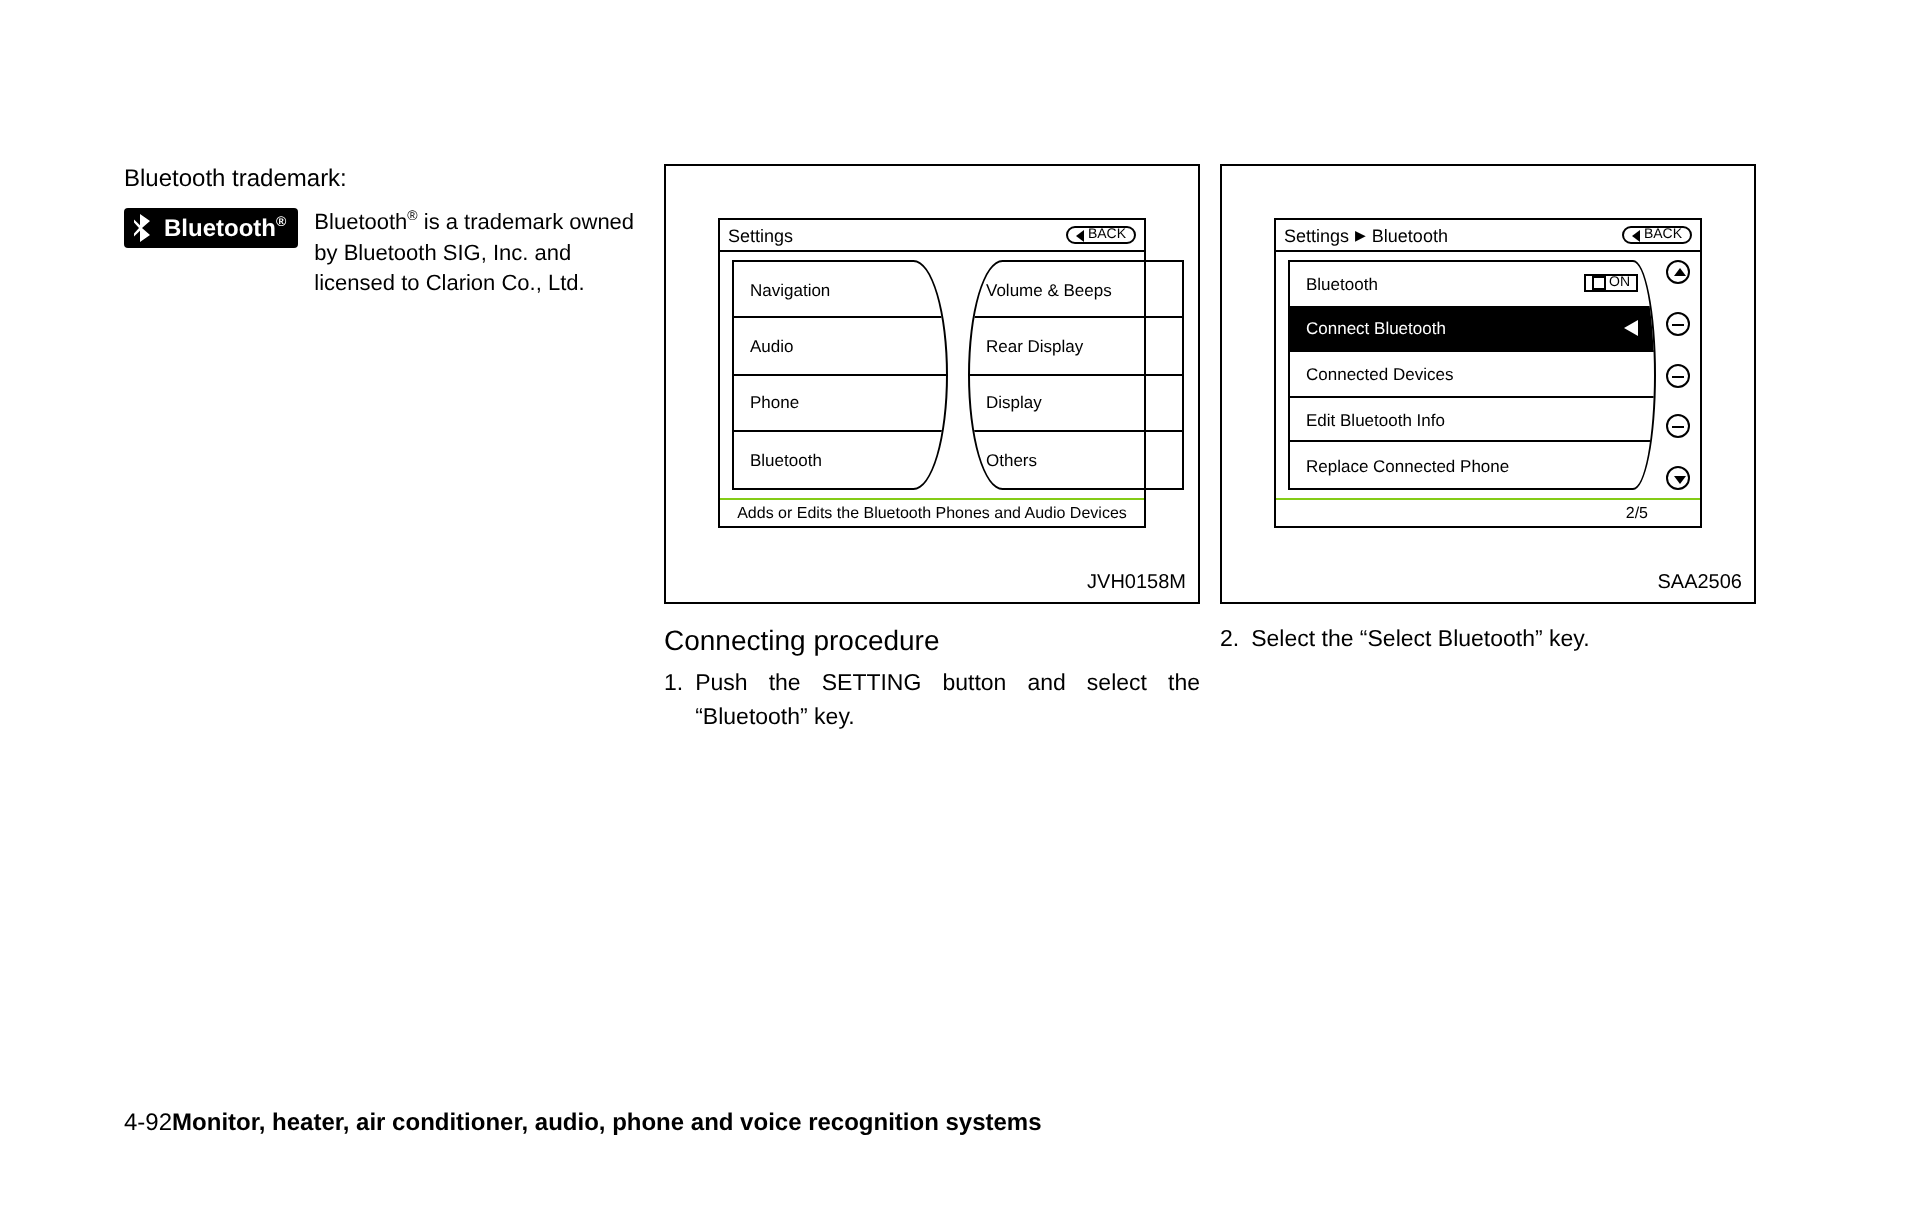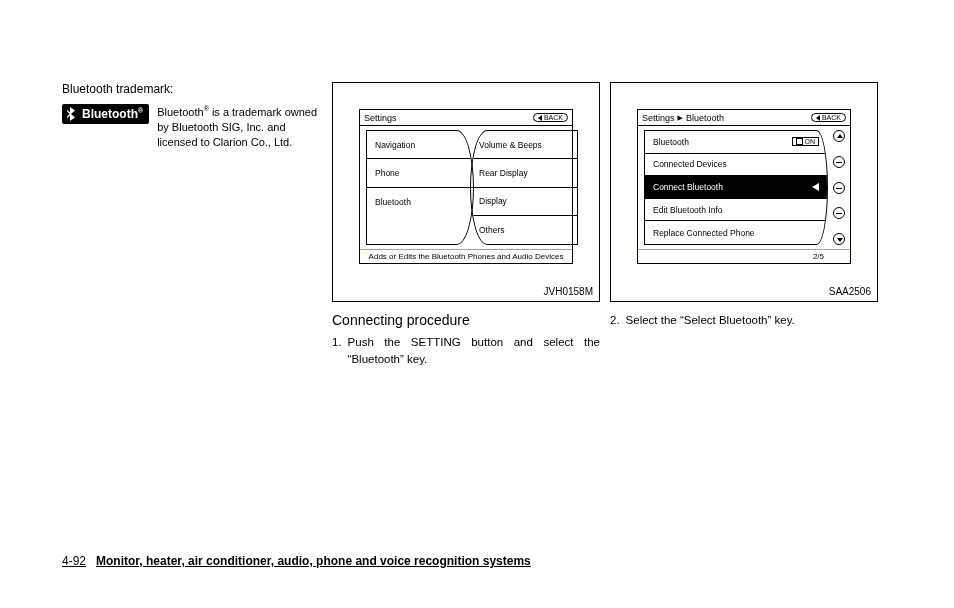--- a/index.html
+++ b/index.html
@@ -94,21 +94,21 @@
     position: absolute;
     top: 16px; left: 0; right: 0; bottom: 14px;
   }
   .curved-panel {
     position: absolute;
     top: 4px; bottom: 4px;
     border: 1px solid #000;
     overflow: hidden;
   }
   .curved-left { left: 6px; width: 108px; border-radius: 0 18px 18px 0 / 0 60px 60px 0; }
-  .curved-right { left: 110px; width: 108px; border-radius: 18px 0 0 18px / 60px 0 0 60px; }
+  .curved-right { left: 124px; width: 108px; border-radius: 18px 0 0 18px / 60px 0 0 60px; }
   .menu-row {
     height: 25%;
     border-bottom: 1px solid #000;
     display: flex;
     align-items: center;
     padding-left: 8px;
     font-size: 8.5px;
   }
   .menu-row:last-child { border-bottom: none; }
 
@@ -172,23 +172,21 @@
   .step .num { flex: 0 0 auto; }
   .step .txt { flex: 1; text-align: justify; }
 
   .page-footer {
     position: absolute;
     left: 62px;
     bottom: 40px;
     width: 830px;
     font-size: 12px;
     display: flex;
-    gap: 10px;
-    align-items: center;
-    text-decoration: underline;
+    align-items: center;
   }
   .page-footer .pnum { font-weight: normal; }
   .page-footer .ptitle { font-weight: bold; }
 </style>
 </head>
 <body>
 
 <div class="page">
 
   <div class="col col1">
@@ -210,20 +208,21 @@
           <div class="crumb">
             <span>Settings</span>
           </div>
           <div class="back-btn">
             <span>BACK</span>
           </div>
         </div>
         <div class="screen-body">
           <div class="curved-panel curved-left">
             <div class="menu-row">Navigation</div>
+            <div class="menu-row">Audio</div>
             <div class="menu-row">Phone</div>
             <div class="menu-row">Bluetooth</div>
           </div>
           <div class="curved-panel curved-right">
             <div class="menu-row">Volume &amp; Beeps</div>
             <div class="menu-row">Rear Display</div>
             <div class="menu-row">Display</div>
             <div class="menu-row">Others</div>
           </div>
         </div>
@@ -252,25 +251,25 @@
           </div>
         </div>
         <div class="screen-body">
           <div class="single-panel">
             <div class="menu-row">
               <span>Bluetooth</span>
               <span class="on-pill">
                   <span>ON</span>
                 </span>
             </div>
-            <div class="menu-row">Connected Devices</div>
             <div class="menu-row selected">
               <span>Connect Bluetooth</span>
               <span class="left-tri"></span>
             </div>
+            <div class="menu-row">Connected Devices</div>
             <div class="menu-row">Edit Bluetooth Info</div>
             <div class="menu-row">Replace Connected Phone</div>
           </div>
           <div class="side-ctrls">
             <div class="knob up"></div>
             <div class="knob line"></div>
             <div class="knob line"></div>
             <div class="knob line"></div>
             <div class="knob down"></div>
           </div>

